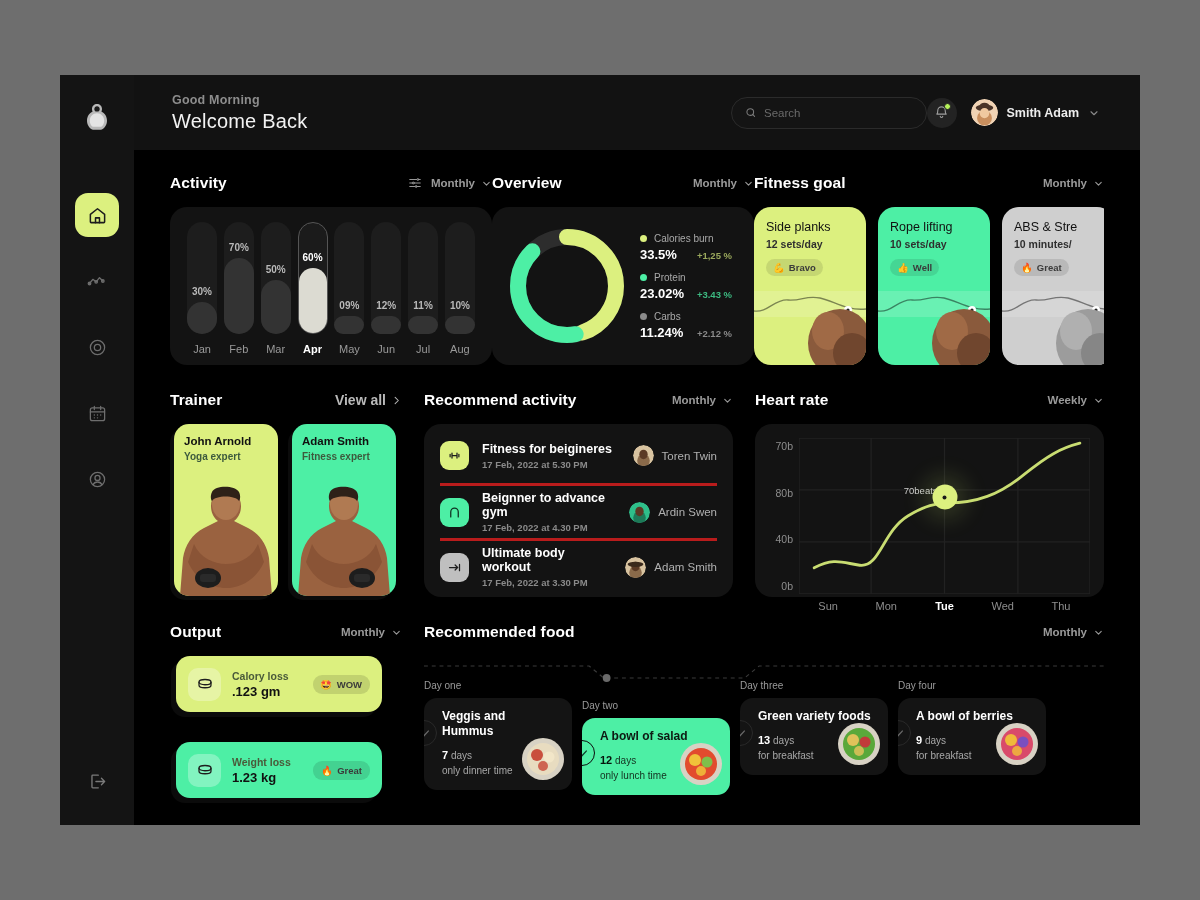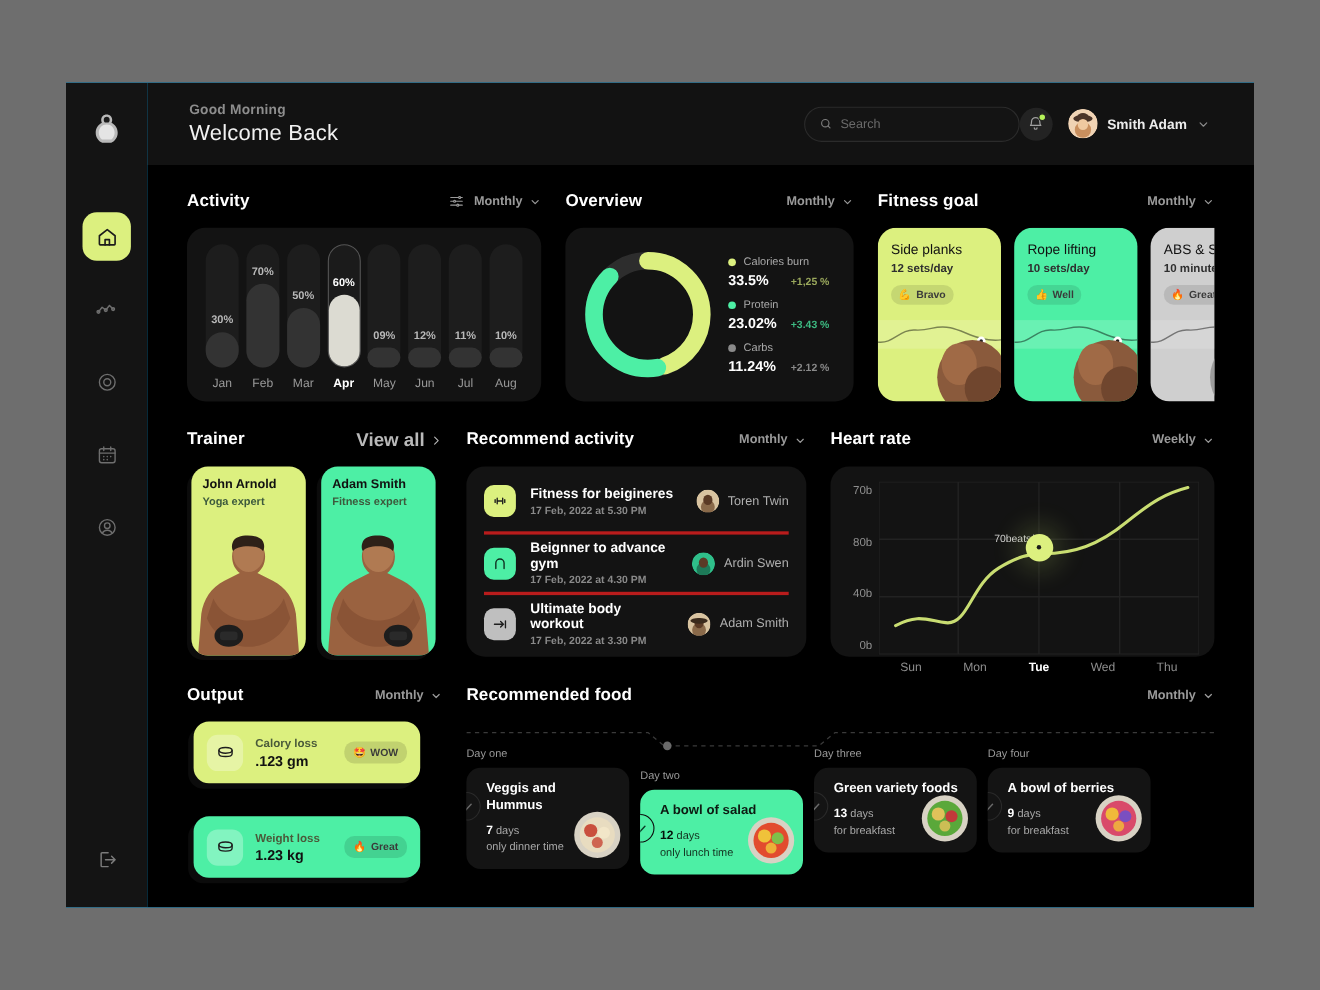--- a/index.html
+++ b/index.html
@@ -79,21 +79,21 @@
   }
   .row { display: flex; padding: 0 36px; }
   .sec-head {
     display: flex; align-items: center; justify-content: space-between;
     margin-bottom: 13px; height: 22px;
   }
   .sec-title { font-size: 15.5px; font-weight: 700; color: #fff; letter-spacing: .1px; }
   .period { display: flex; align-items: center; gap: 6px; cursor: pointer; }
   .period span { font-size: 11.5px; color: #9a9a9a; font-weight: 700; }
   .viewall { display:flex; align-items:center; gap:5px; cursor:pointer; }
-  .viewall span { font-size: 17px; color: #b9b9b9; font-weight: 700; }
+  .viewall span { font-size: 14px; color: #b9b9b9; font-weight: 700; }
 
   .card { background: #131313; border-radius: 17px; }
 
   
   .activity-card { height: 158px; padding: 16px 14px 10px; display: flex; align-items: flex-end; justify-content: space-between; }
   .bar-col { display: flex; flex-direction: column; align-items: center; width: 36px; }
   .bar-track {
     width: 30px; height: 112px; border-radius: 15px;
     background: #1d1d1d; position: relative;
     display: flex; align-items: flex-end; justify-content: center;
@@ -329,21 +329,21 @@
           <div class="uname">Smith Adam</div>
           <svg width="12" height="12" viewBox="0 0 24 24" fill="none" stroke="#8a8a8a" stroke-width="2.2" stroke-linecap="round" stroke-linejoin="round">
             <path d="M6 9.5l6 6 6-6"></path>
           </svg>
         </div>
       </div>
     </div>
 
     <div class="main">
 
-      <div class="row" style="gap:22px;">
+      <div class="row" style="">
 
         <div style="width:322px;">
           <div class="sec-head">
             <div class="sec-title">Activity</div>
             <div style="display:flex;align-items:center;gap:9px;">
               <svg width="14" height="14" viewBox="0 0 24 24" fill="none" stroke="#9a9a9a" stroke-width="1.7" stroke-linecap="round">
                 <path d="M3 6h12M19 6h2M3 12h4M11 12h10M3 18h9M16 18h5"></path>
                 <circle cx="17" cy="6" r="1.6"></circle>
                   <circle cx="9" cy="12" r="1.6"></circle>
                   <circle cx="14" cy="18" r="1.6"></circle>

